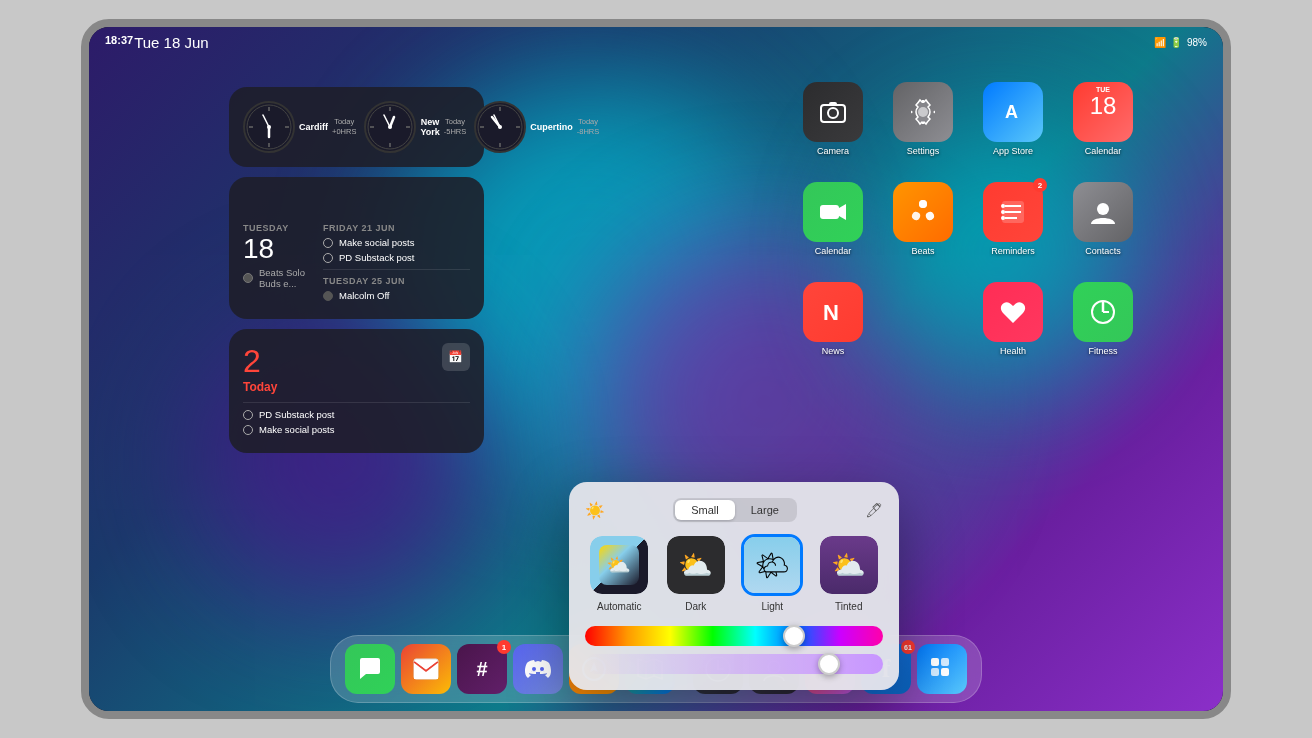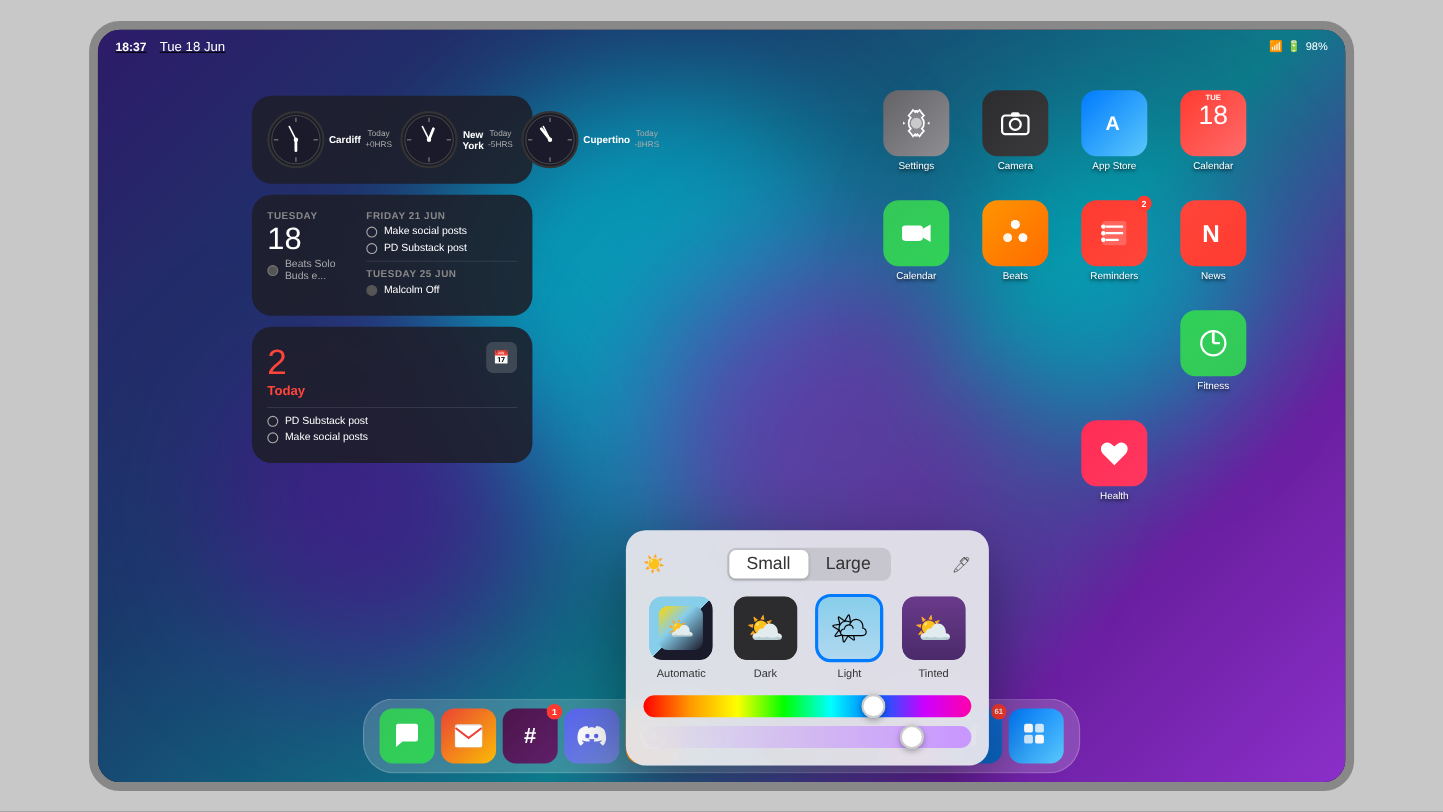--- a/index.html
+++ b/index.html
@@ -308,21 +308,21 @@
     }
     .popup-segmented {
       display: flex;
       background: rgba(0,0,0,0.1);
       border-radius: 8px;
       padding: 2px;
     }
     .popup-seg-btn {
       padding: 4px 16px;
       border-radius: 6px;
-      font-size: 16px;
+      font-size: 11px;
       font-weight: 500;
       cursor: pointer;
       border: none;
       background: transparent;
       color: #333;
     }
     .popup-seg-btn.active {
       background: white;
       color: #333;
       box-shadow: 0 1px 3px rgba(0,0,0,0.2);
@@ -416,23 +416,23 @@
 
 <div class="ipad-frame">
   <div class="ipad-screen">
 
     <div class="bg-blob bg-blob-1"></div>
     <div class="bg-blob bg-blob-2"></div>
     <div class="bg-blob bg-blob-3"></div>
     <div class="bg-blob bg-blob-4"></div>
 
     <div class="status-bar">
-      <div style="display:flex;gap:12px;align-items:flex-end;text-decoration:underline;">
+      <div style="display:flex;gap:1px;align-items:flex-start;">
         <span class="status-time">18:37</span>
-        <span class="status-time" style="font-weight:400;font-size:12px;">Tue 18 Jun</span>
+        <span class="status-time" style="font-weight:400;font-size:15px;">Tue 18 Jun</span>
       </div>
       <div class="status-icons">
         <span>📶</span>
         <span>🔋</span>
         <span style="font-size:10px;color:white;">98%</span>
       </div>
     </div>
 
     <div class="widgets-column">
 
@@ -490,21 +490,21 @@
               <circle cx="24" cy="24" r="2" fill="white"></circle>
             </svg>
           </div>
           <div class="clock-city-name">Cupertino</div>
           <div class="clock-city-info">Today<br>-8HRS</div>
         </div>
 
       </div>
 
       <div class="reminders-widget">
-        <div style="display:flex;gap:10px;">
+        <div style="display:flex;margin-top:32px;">
           <div style="width:80px;flex-shrink:0;">
             <div class="widget-day-header">TUESDAY</div>
             <div class="widget-date-large">18</div>
             <div class="widget-item">
               <div class="widget-circle" style="border-color:#777;background:#555;"></div>
               <span class="widget-item-text" style="color:#aaa;">Beats Solo Buds e...</span>
             </div>
           </div>
           <div style="flex:1;">
             <div class="widget-day-header">FRIDAY 21 JUN</div>
@@ -542,38 +542,38 @@
         <div class="widget-item">
           <div class="widget-circle"></div>
           <span class="widget-item-text">Make social posts</span>
         </div>
       </div>
     </div>
 
     <div class="app-grid">
 
       <div class="app-icon">
+        <div class="app-icon-img bg-camera">
+          <svg width="32" height="32" viewBox="0 0 32 32" fill="white">
+            <rect x="4" y="9" width="24" height="17" rx="3" stroke="white" stroke-width="2" fill="none"></rect>
+            <circle cx="16" cy="17" r="5" stroke="white" stroke-width="2" fill="none"></circle>
+            <rect x="12" y="6" width="8" height="4" rx="2" fill="white"></rect>
+          </svg>
+        </div>
+        <span class="app-icon-label">Camera</span>
+      </div>
+      <div class="app-icon">
         <div class="app-icon-img bg-settings">
           <svg width="32" height="32" viewBox="0 0 32 32" fill="white">
             <circle cx="16" cy="16" r="5" fill="white"></circle>
             <path d="M16 6 L17.5 4 L14.5 4 Z M16 26 L17.5 28 L14.5 28 Z M6 16 L4 14.5 L4 17.5 Z M26 16 L28 14.5 L28 17.5 Z" fill="white"></path>
             <path d="M13 4 C13 4 11 7 9 9 L11 11 C11 11 9 13 9 16 C9 19 11 21 11 21 L9 23 C9 23 11 25 13 28 L15 26 C15 26 16 27 16 27 C16 27 17 26 17 26 L19 28 C19 28 21 25 23 23 L21 21 C21 21 23 19 23 16 C23 13 21 11 21 11 L23 9 C23 9 21 7 19 4 L17 6 C17 6 16 5 16 5 C16 5 15 6 15 6 Z" stroke="white" stroke-width="1.5" fill="rgba(150,150,155,0.5)"></path>
           </svg>
         </div>
         <span class="app-icon-label">Settings</span>
-      </div>
-      <div class="app-icon">
-        <div class="app-icon-img bg-camera">
-          <svg width="32" height="32" viewBox="0 0 32 32" fill="white">
-            <rect x="4" y="9" width="24" height="17" rx="3" stroke="white" stroke-width="2" fill="none"></rect>
-            <circle cx="16" cy="17" r="5" stroke="white" stroke-width="2" fill="none"></circle>
-            <rect x="12" y="6" width="8" height="4" rx="2" fill="white"></rect>
-          </svg>
-        </div>
-        <span class="app-icon-label">Camera</span>
       </div>
       <div class="app-icon">
         <div class="app-icon-img bg-appstore">
           <svg width="32" height="32" viewBox="0 0 32 32">
             <text x="8" y="22" font-size="18" fill="white" font-weight="bold">A</text>
           </svg>
         </div>
         <span class="app-icon-label">App Store</span>
       </div>
       <div class="app-icon">
@@ -618,45 +618,54 @@
             <circle cx="6" cy="10" r="2" fill="white"></circle>
             <circle cx="6" cy="16" r="2" fill="white"></circle>
             <circle cx="6" cy="22" r="2" fill="white"></circle>
           </svg>
           <div class="badge">2</div>
         </div>
         <span class="app-icon-label">Reminders</span>
       </div>
 
       <div class="app-icon">
+        <div class="app-icon-img bg-contacts">
+          <svg width="32" height="32" viewBox="0 0 32 32">
+            <circle cx="16" cy="13" r="6" fill="white"></circle>
+            <path d="M4 28 C4 20 28 20 28 28" fill="white"></path>
+          </svg>
+        </div>
+        <span class="app-icon-label">Contacts</span>
+      </div>
+      <div class="app-icon">
         <div class="app-icon-img bg-news">
           <svg width="32" height="32" viewBox="0 0 32 32">
             <text x="6" y="24" font-size="22" fill="white" font-weight="900">N</text>
           </svg>
         </div>
         <span class="app-icon-label">News</span>
       </div>
 
+      <div class="app-icon" style="grid-column: 3;">
+        <div class="app-icon-img bg-health">
+          <svg width="32" height="32" viewBox="0 0 32 32">
+            <path d="M16 27 L6 17 C3 14 3 9 7 7 C10 5 13 7 16 10 C19 7 22 5 25 7 C29 9 29 14 26 17 Z" fill="white"></path>
+          </svg>
+        </div>
+        <span class="app-icon-label">Health</span>
+      </div>
       <div class="app-icon" style="grid-column: 4;">
         <div class="app-icon-img bg-fitness">
           <svg width="32" height="32" viewBox="0 0 32 32">
             <circle cx="16" cy="16" r="11" stroke="white" stroke-width="2" fill="none"></circle>
             <path d="M16 16 L16 6" stroke="white" stroke-width="2.5"></path>
             <path d="M16 16 L22 16" stroke="white" stroke-width="2"></path>
           </svg>
         </div>
         <span class="app-icon-label">Fitness</span>
-      </div>
-      <div class="app-icon" style="grid-column: 3;">
-        <div class="app-icon-img bg-health">
-          <svg width="32" height="32" viewBox="0 0 32 32">
-            <path d="M16 27 L6 17 C3 14 3 9 7 7 C10 5 13 7 16 10 C19 7 22 5 25 7 C29 9 29 14 26 17 Z" fill="white"></path>
-          </svg>
-        </div>
-        <span class="app-icon-label">Health</span>
       </div>
     </div>
 
     <div class="dock">
       <div class="dock-icon bg-messages">
         <svg width="28" height="28" viewBox="0 0 28 28">
           <path d="M4 5 Q4 3 6 3 L22 3 Q24 3 24 5 L24 17 Q24 19 22 19 L10 19 L4 24 L4 5 Z" fill="white"></path>
         </svg>
       </div>
       <div class="dock-icon bg-gmail">

